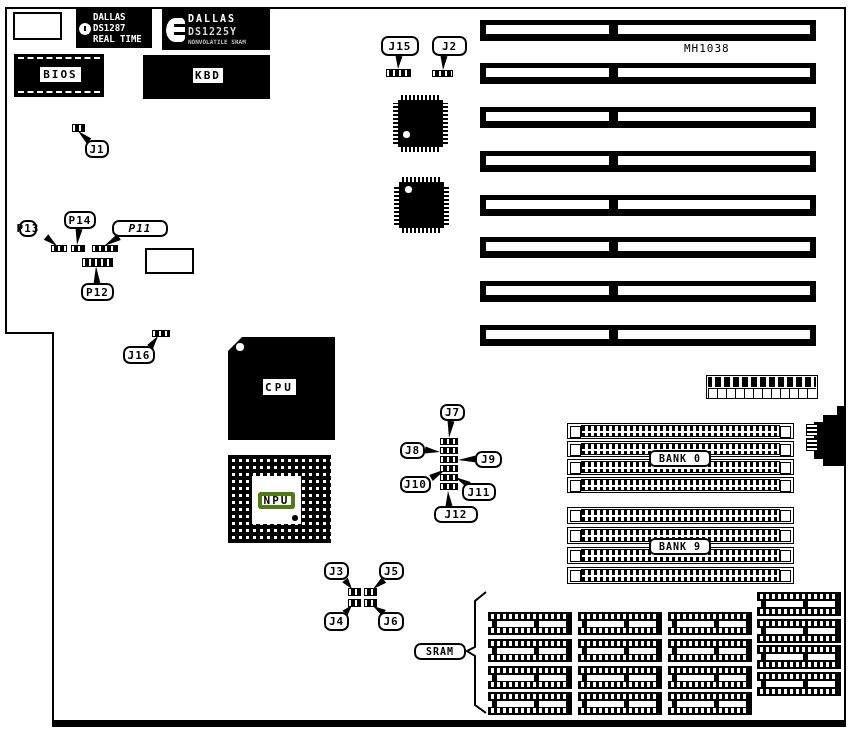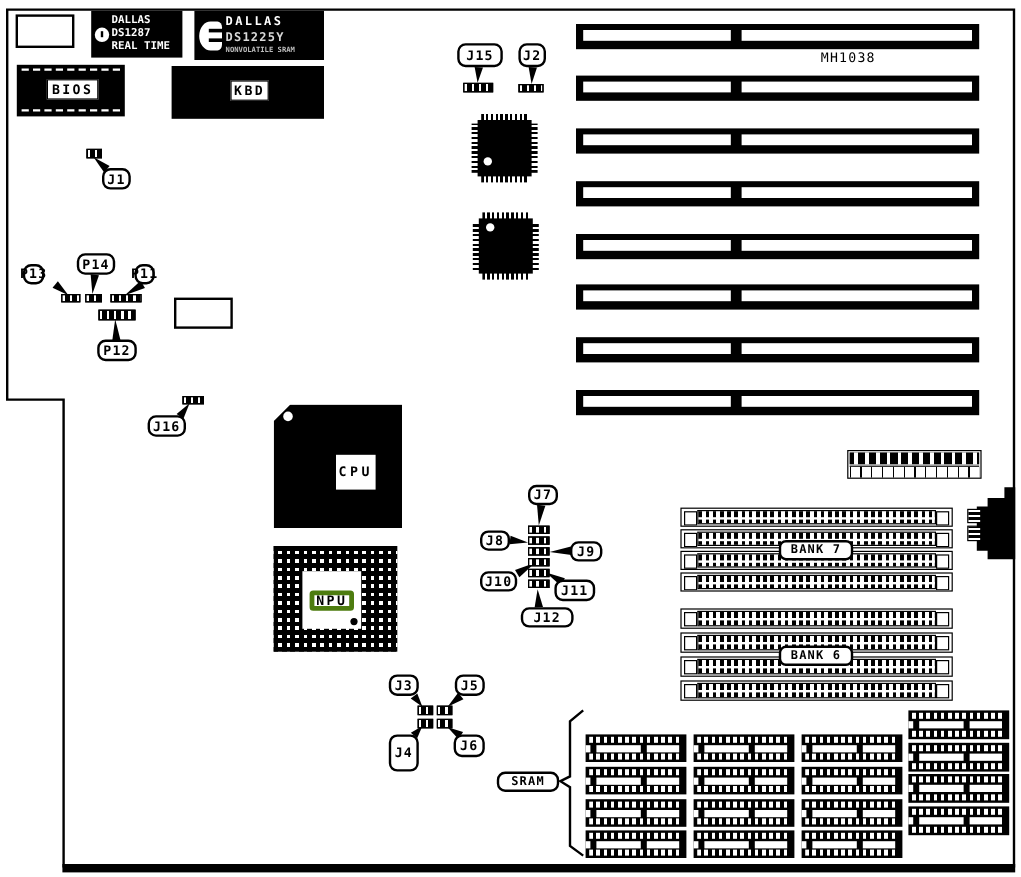--- a/index.html
+++ b/index.html
@@ -129,38 +129,38 @@
     </div>
 
     <div class="blackchip" style="left:143px;top:55px;width:127px;height:44px;">
       <div class="chiplabel" style="left:49px;top:12px;width:32px;height:17px;">KBD</div>
     </div>
 
     <div class="abs" style="left:684px;top:42px;width:60px;height:14px;font-size:11px;letter-spacing:1px;">MH1038</div>
 
     <div class="blackchip" style="left:228px;top:337px;width:107px;height:103px;clip-path:polygon(14px 0,100% 0,100% 100%,0 100%,0 14px);">
       <div style="position:absolute;left:8px;top:6px;width:8px;height:8px;border-radius:50%;background:#fff;"></div>
-      <div class="chiplabel" style="left:52px;top:42px;width:33px;height:29px;border:none;letter-spacing:3px;">CPU</div>
+      <div class="chiplabel" style="left:35px;top:42px;width:33px;height:16px;border:none;letter-spacing:3px;">CPU</div>
     </div>
 
     <div id="npu"></div>
     <div id="npu-center"></div>
     <div class="chiplabel" style="left:258px;top:492px;width:37px;height:17px;border:4px solid #4d7c0f;border-radius:3px;z-index:5;">NPU</div>
     <div class="abs" style="left:292px;top:515px;width:6px;height:6px;border-radius:50%;background:#000;z-index:5;"></div>
 
     <div id="pwr">
       <div id="pwr-top"></div>
       <div id="pwr-bottom"></div>
     </div>
 
     <div class="kbpin" style="left:806px;top:424px;height:12px;"></div>
     <div class="kbpin" style="left:806px;top:438px;height:13px;"></div>
 
-    <div class="roundlabel" style="left:649px;top:450px;width:62px;height:17px;">BANK 7</div>
-    <div class="roundlabel" style="left:649px;top:538px;width:62px;height:17px;">BANK 6</div>
+    <div class="roundlabel" style="left:649px;top:450px;width:62px;height:17px;">BANK 0</div>
+    <div class="roundlabel" style="left:649px;top:538px;width:62px;height:17px;">BANK 9</div>
 
     <div class="roundlabel" style="left:414px;top:643px;width:52px;height:17px;border-radius:7px;">SRAM</div>
 
   <div class="slot" style="left: 480px; top: 20px; width: 336px; height: 21px;"></div>
       <div class="slot" style="left: 480px; top: 63px; width: 336px; height: 21px;"></div>
       <div class="slot" style="left: 480px; top: 107px; width: 336px; height: 21px;"></div>
       <div class="slot" style="left: 480px; top: 151px; width: 336px; height: 21px;"></div>
       <div class="slot" style="left: 480px; top: 195px; width: 336px; height: 21px;"></div>
       <div class="slot" style="left: 480px; top: 237px; width: 336px; height: 21px;"></div>
       <div class="slot" style="left: 480px; top: 281px; width: 336px; height: 21px;"></div>
@@ -347,31 +347,31 @@
       <div class="jumper" style="left: 440px; top: 465px; width: 18px; height: 7px;"></div>
       <div class="jumper" style="left: 440px; top: 474px; width: 18px; height: 7px;"></div>
       <div class="jumper" style="left: 440px; top: 483px; width: 18px; height: 7px;"></div>
       <div class="jumper" style="left: 348px; top: 588px; width: 13px; height: 8px;"></div>
       <div class="jumper" style="left: 364px; top: 588px; width: 13px; height: 8px;"></div>
       <div class="jumper" style="left: 348px; top: 599px; width: 13px; height: 8px;"></div>
       <div class="jumper" style="left: 364px; top: 599px; width: 13px; height: 8px;"></div>
       <div class="socket" style="left: 13px; top: 12px; width: 49px; height: 28px;"></div>
       <div class="socket" style="left: 145px; top: 248px; width: 49px; height: 26px;"></div>
       <div class="callout" style="left: 381px; top: 36px; width: 38px; height: 20px;">J15</div>
-      <div class="callout" style="left: 432px; top: 36px; width: 23px; height: 20px;">J2</div>
+      <div class="callout" style="left: 432px; top: 36px; width: 35px; height: 20px;">J2</div>
       <div class="callout" style="left: 85px; top: 140px; width: 24px; height: 18px;">J1</div>
       <div class="callout" style="left: 19px; top: 220px; width: 18px; height: 17px;">P13</div>
       <div class="callout" style="left: 64px; top: 211px; width: 32px; height: 18px;">P14</div>
-      <div class="callout" style="left: 112px; top: 220px; width: 17px; height: 17px;">P11</div>
+      <div class="callout" style="left: 112px; top: 220px; width: 56px; height: 17px; font-style: italic;">P11</div>
       <div class="callout" style="left: 81px; top: 283px; width: 33px; height: 18px;">P12</div>
       <div class="callout" style="left: 123px; top: 346px; width: 32px; height: 18px;">J16</div>
       <div class="callout" style="left: 440px; top: 404px; width: 25px; height: 17px;">J7</div>
       <div class="callout" style="left: 400px; top: 442px; width: 25px; height: 17px;">J8</div>
       <div class="callout" style="left: 475px; top: 451px; width: 27px; height: 17px;">J9</div>
       <div class="callout" style="left: 400px; top: 476px; width: 31px; height: 17px;">J10</div>
       <div class="callout" style="left: 462px; top: 483px; width: 34px; height: 18px;">J11</div>
       <div class="callout" style="left: 434px; top: 506px; width: 44px; height: 17px;">J12</div>
       <div class="callout" style="left: 324px; top: 562px; width: 25px; height: 18px;">J3</div>
       <div class="callout" style="left: 379px; top: 562px; width: 25px; height: 18px;">J5</div>
-      <div class="callout" style="left: 324px; top: 612px; width: 25px; height: 31px;">J4</div>
+      <div class="callout" style="left: 324px; top: 612px; width: 25px; height: 19px;">J4</div>
       <div class="callout" style="left: 378px; top: 612px; width: 26px; height: 19px;">J6</div>
     </div>
 </div>
 
 </body></html>

